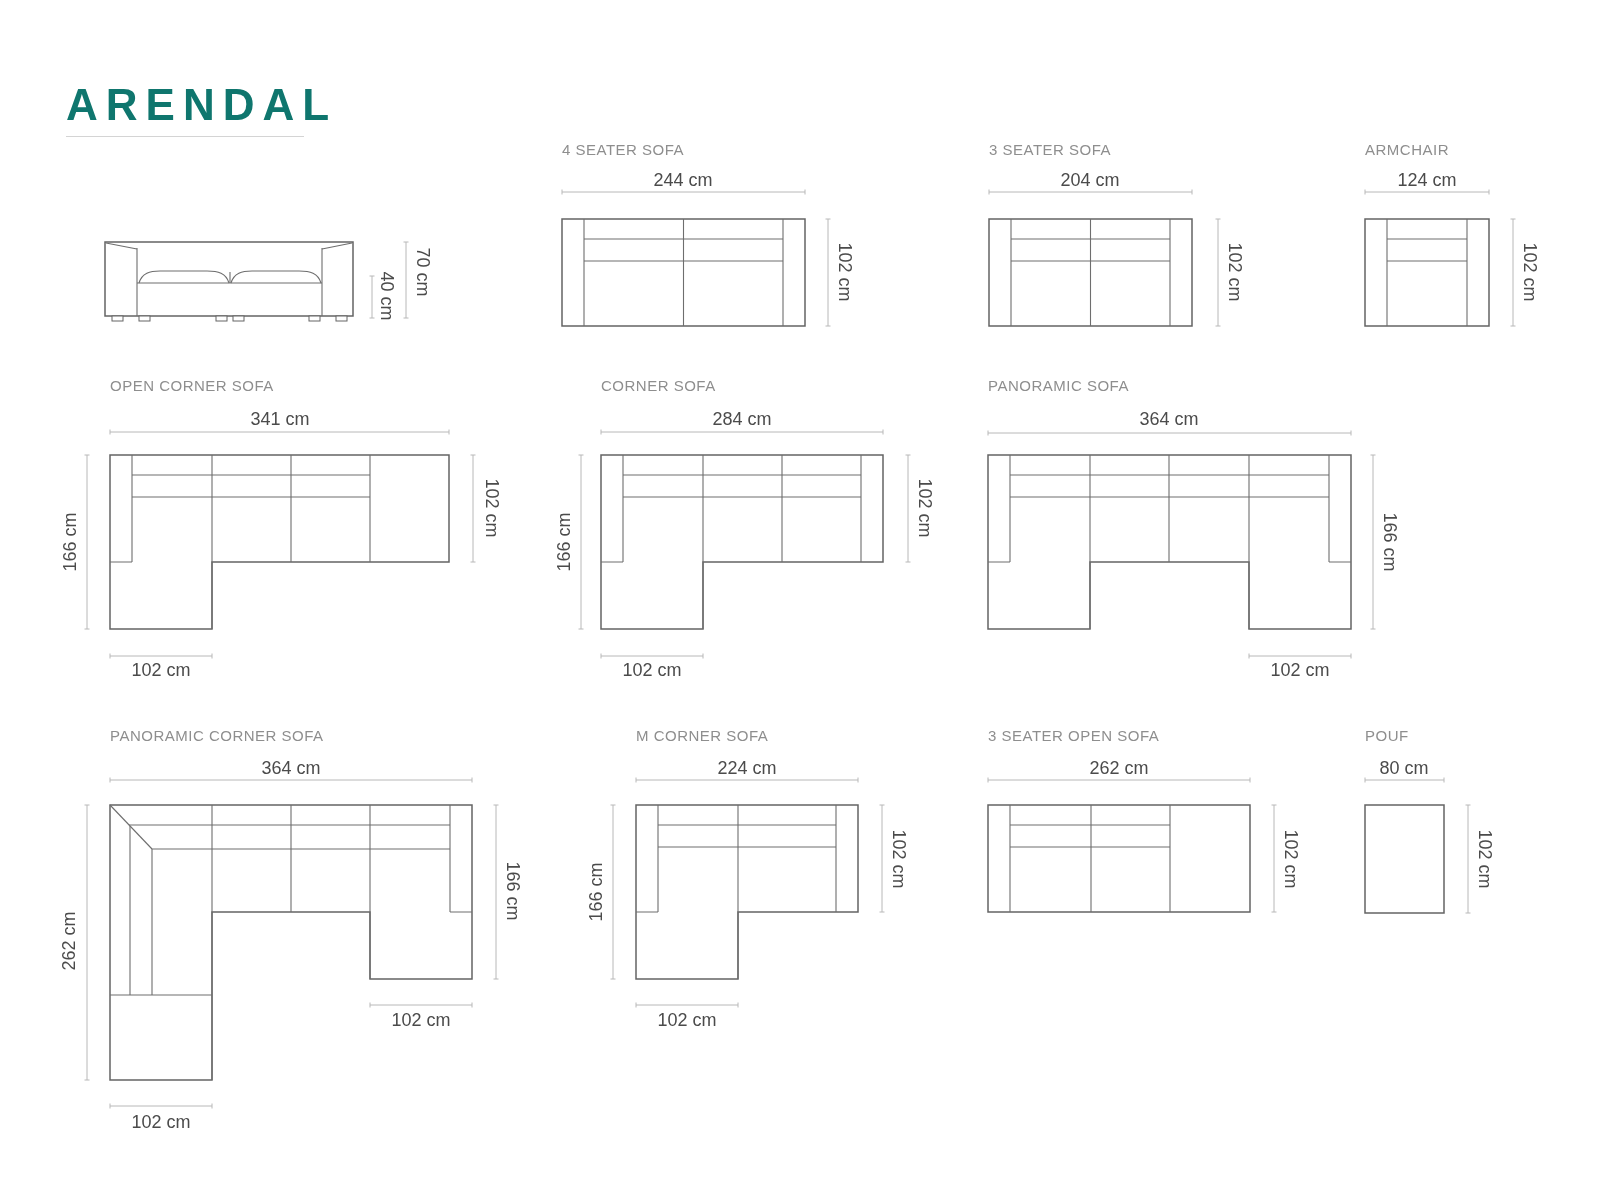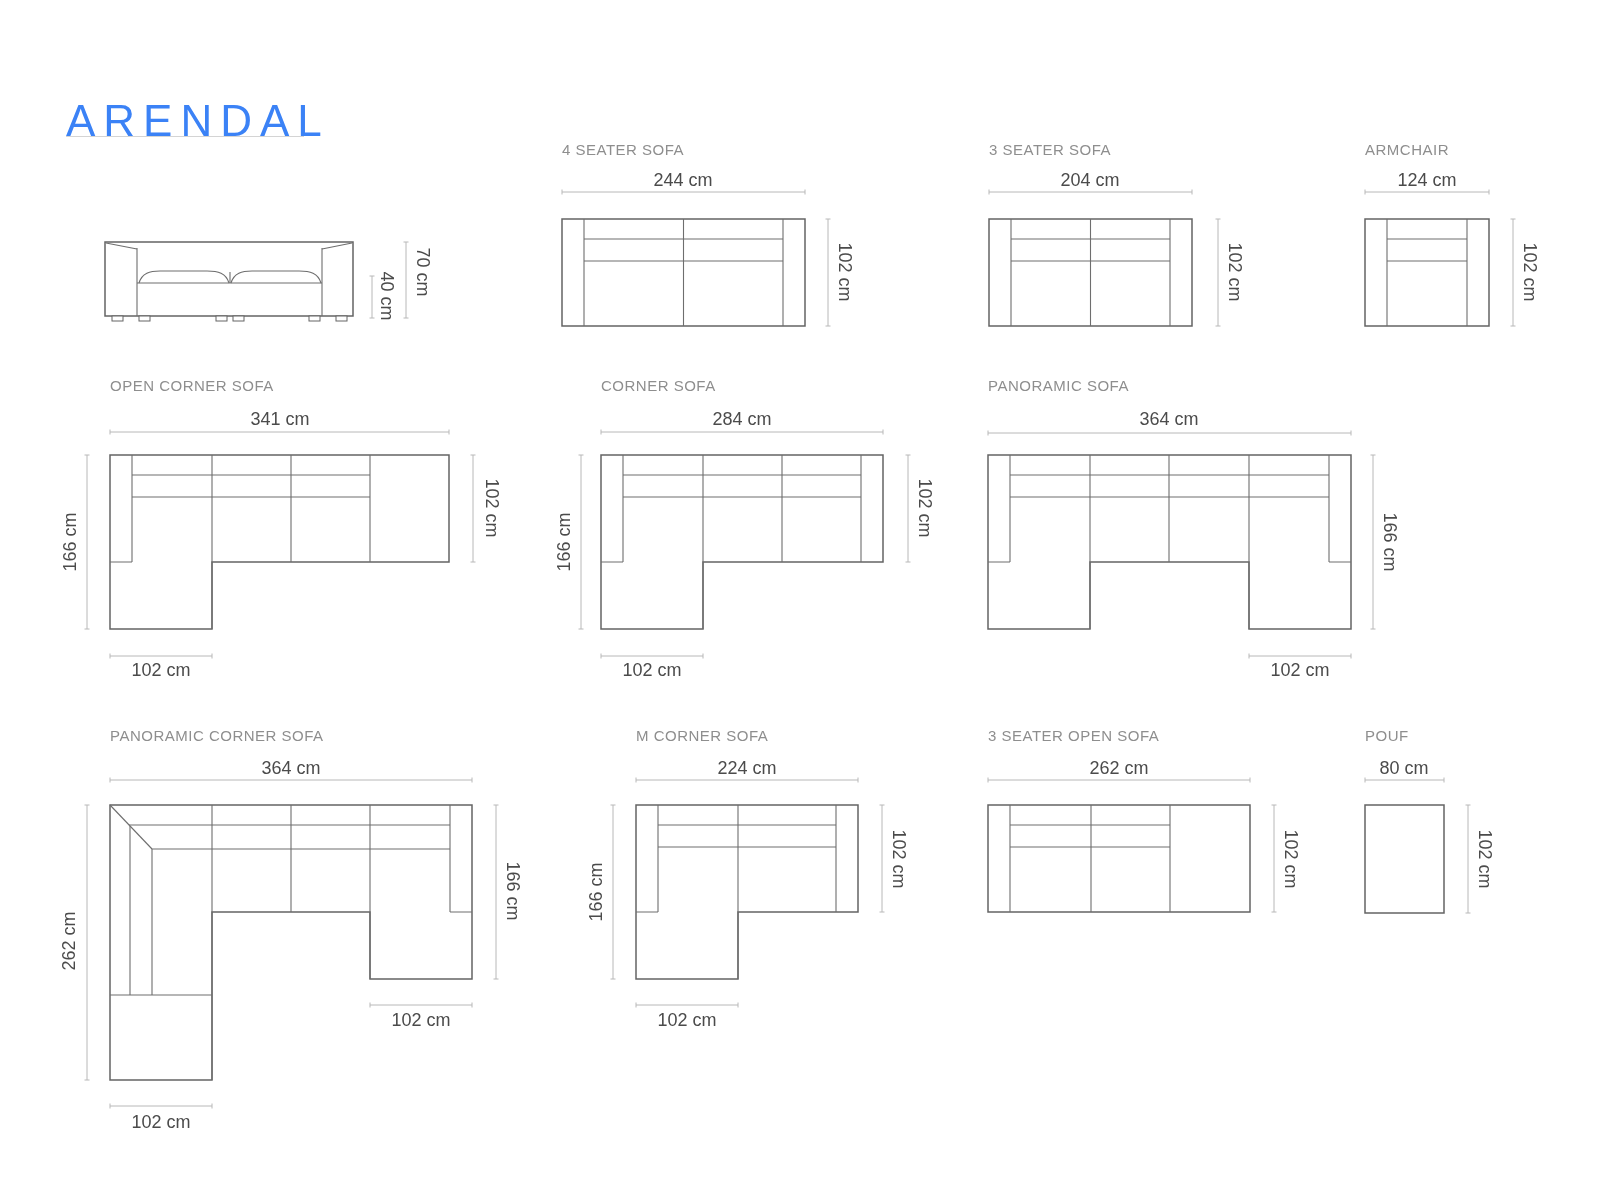--- a/index.html
+++ b/index.html
@@ -1,19 +1,19 @@
 <!DOCTYPE html>
 <html><head>
 <meta charset="utf-8">
 <style>
   html,body{margin:0;padding:0;background:#ffffff;}
   #sheet{position:relative;width:1600px;height:1200px;background:#ffffff;overflow:hidden;
          font-family:"Liberation Sans",sans-serif;}
-  #brand{position:absolute;left:66px;top:96px;font-size:44px;font-weight:400;
-         letter-spacing:8px;color:#3b82f6;}
+  #brand{position:absolute;left:66px;top:80px;font-size:44px;font-weight:700;
+         letter-spacing:8px;color:#0f766e;}
   #brand-rule{position:absolute;left:66px;top:136px;width:238px;height:1px;background:#d4d4d4;}
   svg{position:absolute;left:0;top:0;}
   .sofa{stroke:#646464;fill:none;stroke-width:1.5px;}
   .inner{stroke:#6e6e6e;fill:none;stroke-width:1.1px;}
   .dim{stroke:#b8b8b8;fill:none;stroke-width:1px;}
   .dimtxt{fill:#4b4b4b;font-size:18px;font-family:"Liberation Sans",sans-serif;}
   .lbl{fill:#8e8e8e;font-size:15px;letter-spacing:0.5px;font-family:"Liberation Sans",sans-serif;}
   .foot{fill:#ffffff;stroke:#646464;stroke-width:1px;}
 </style>
 </head>

